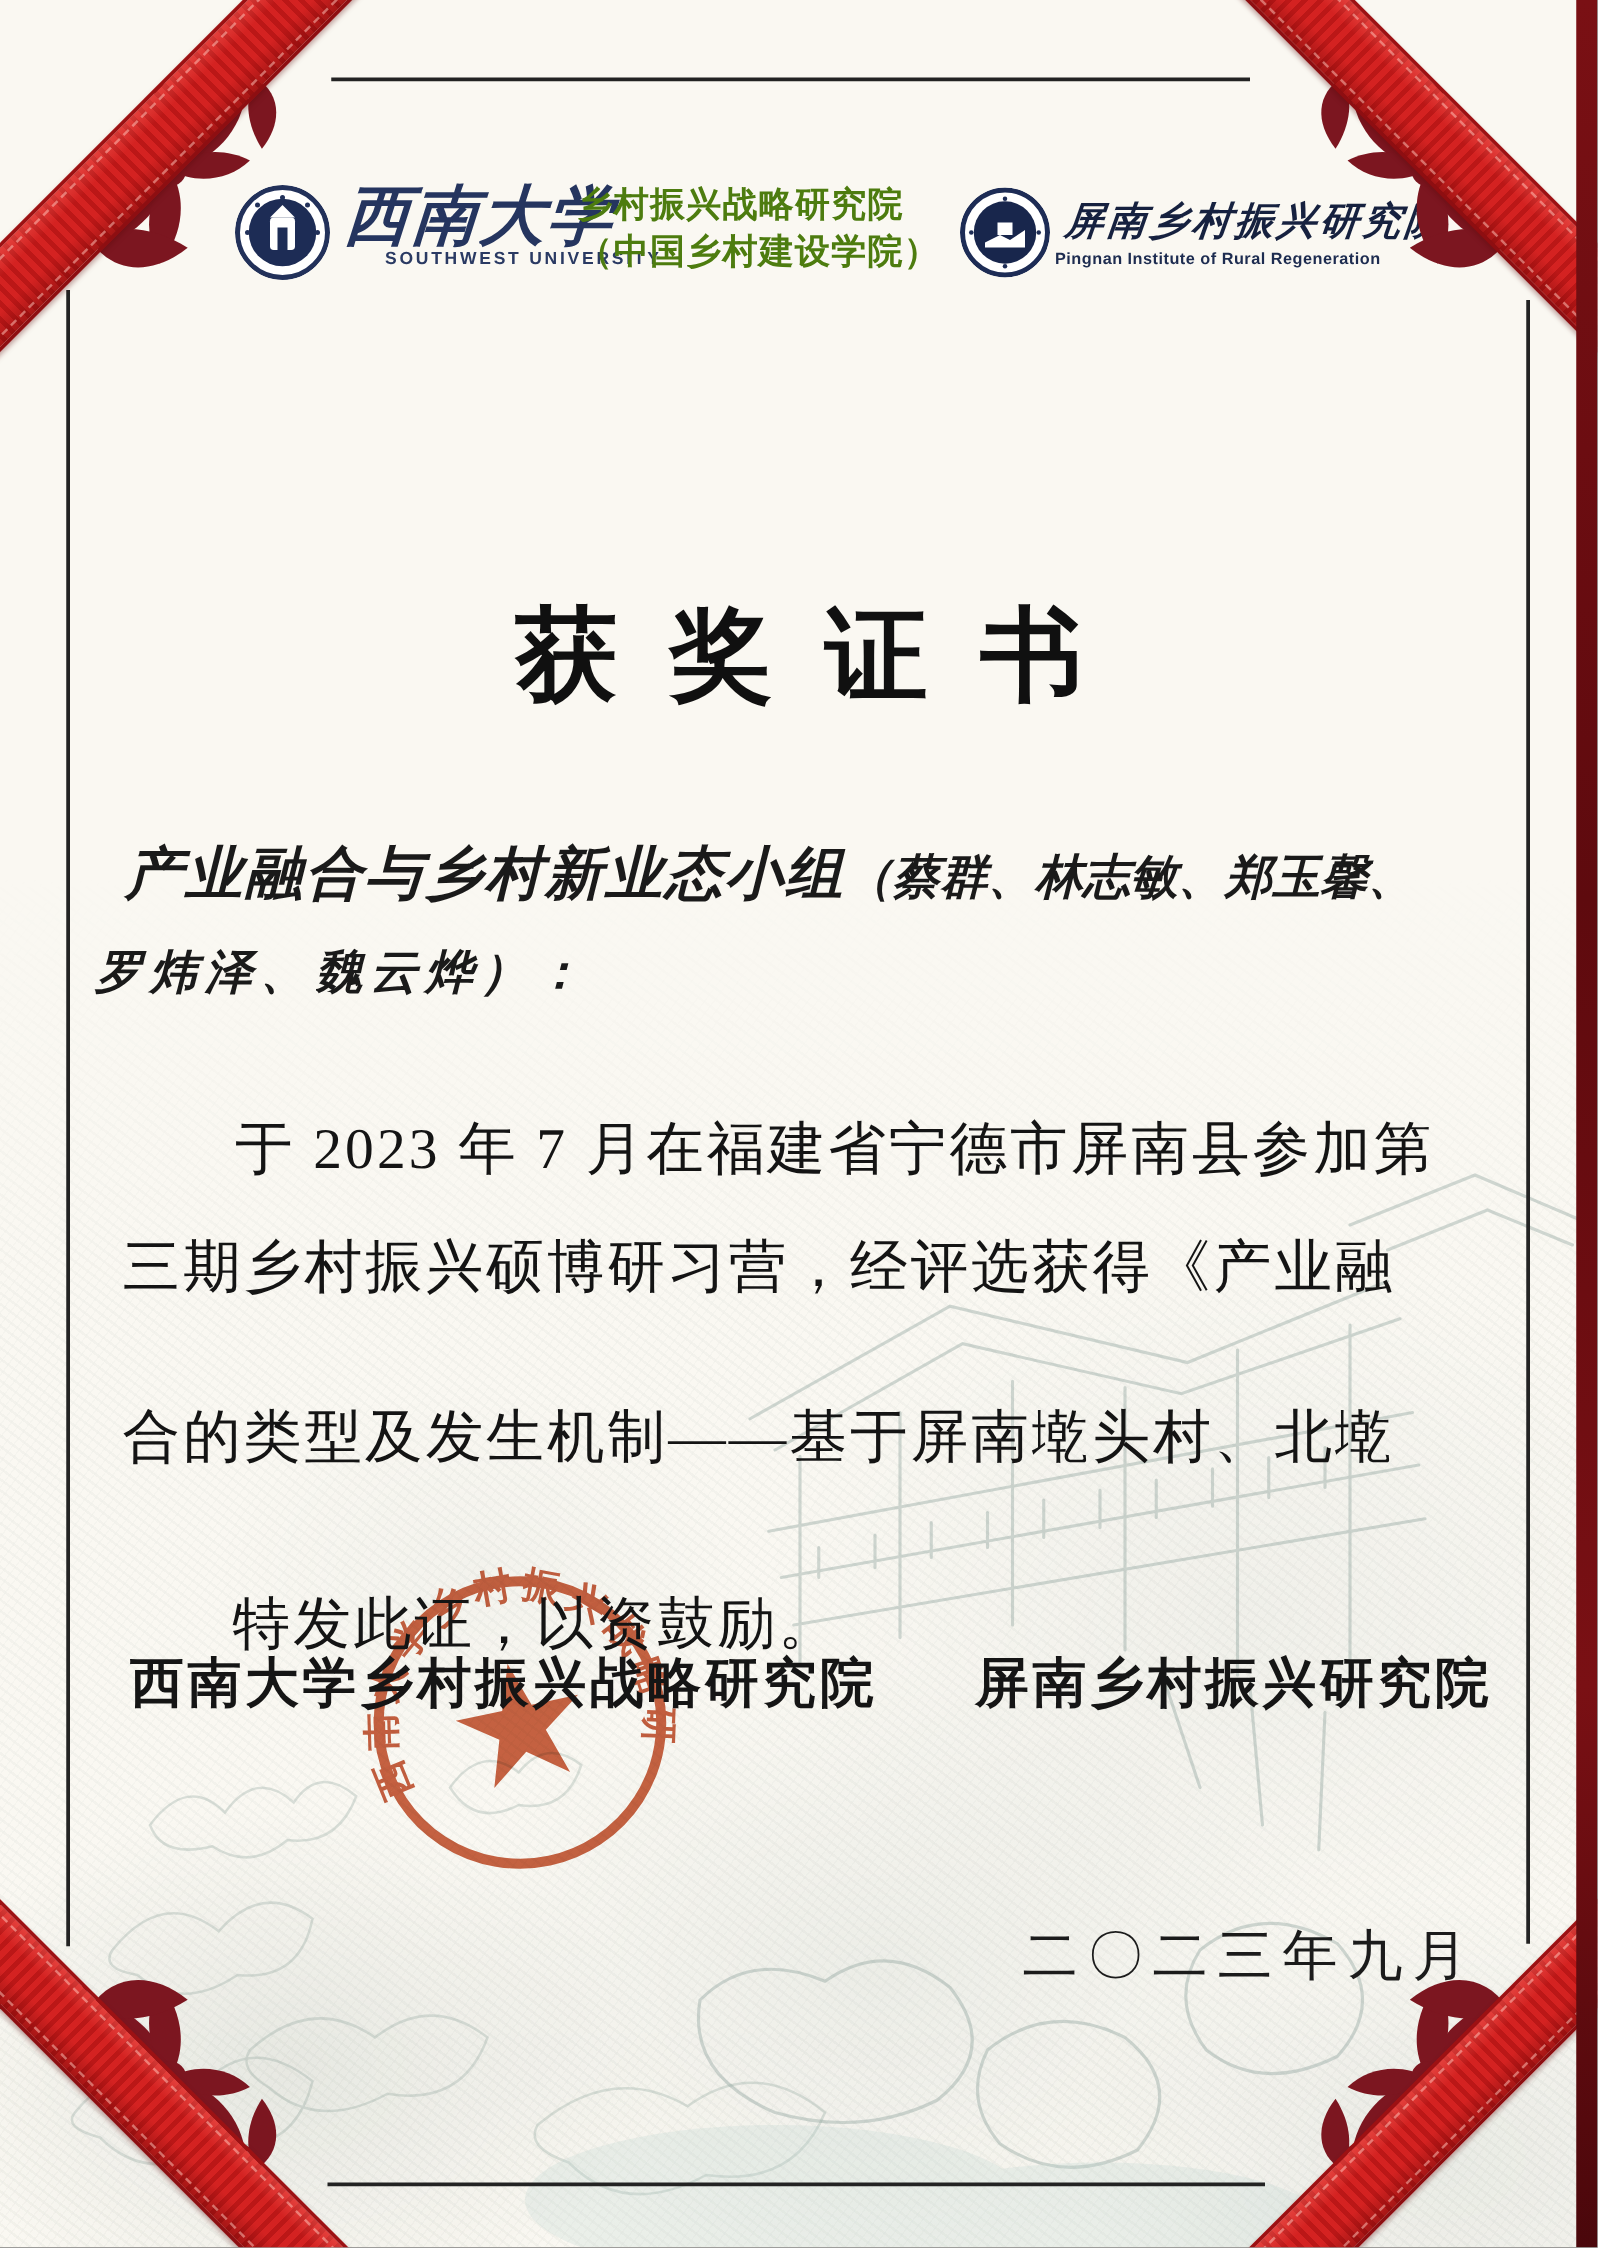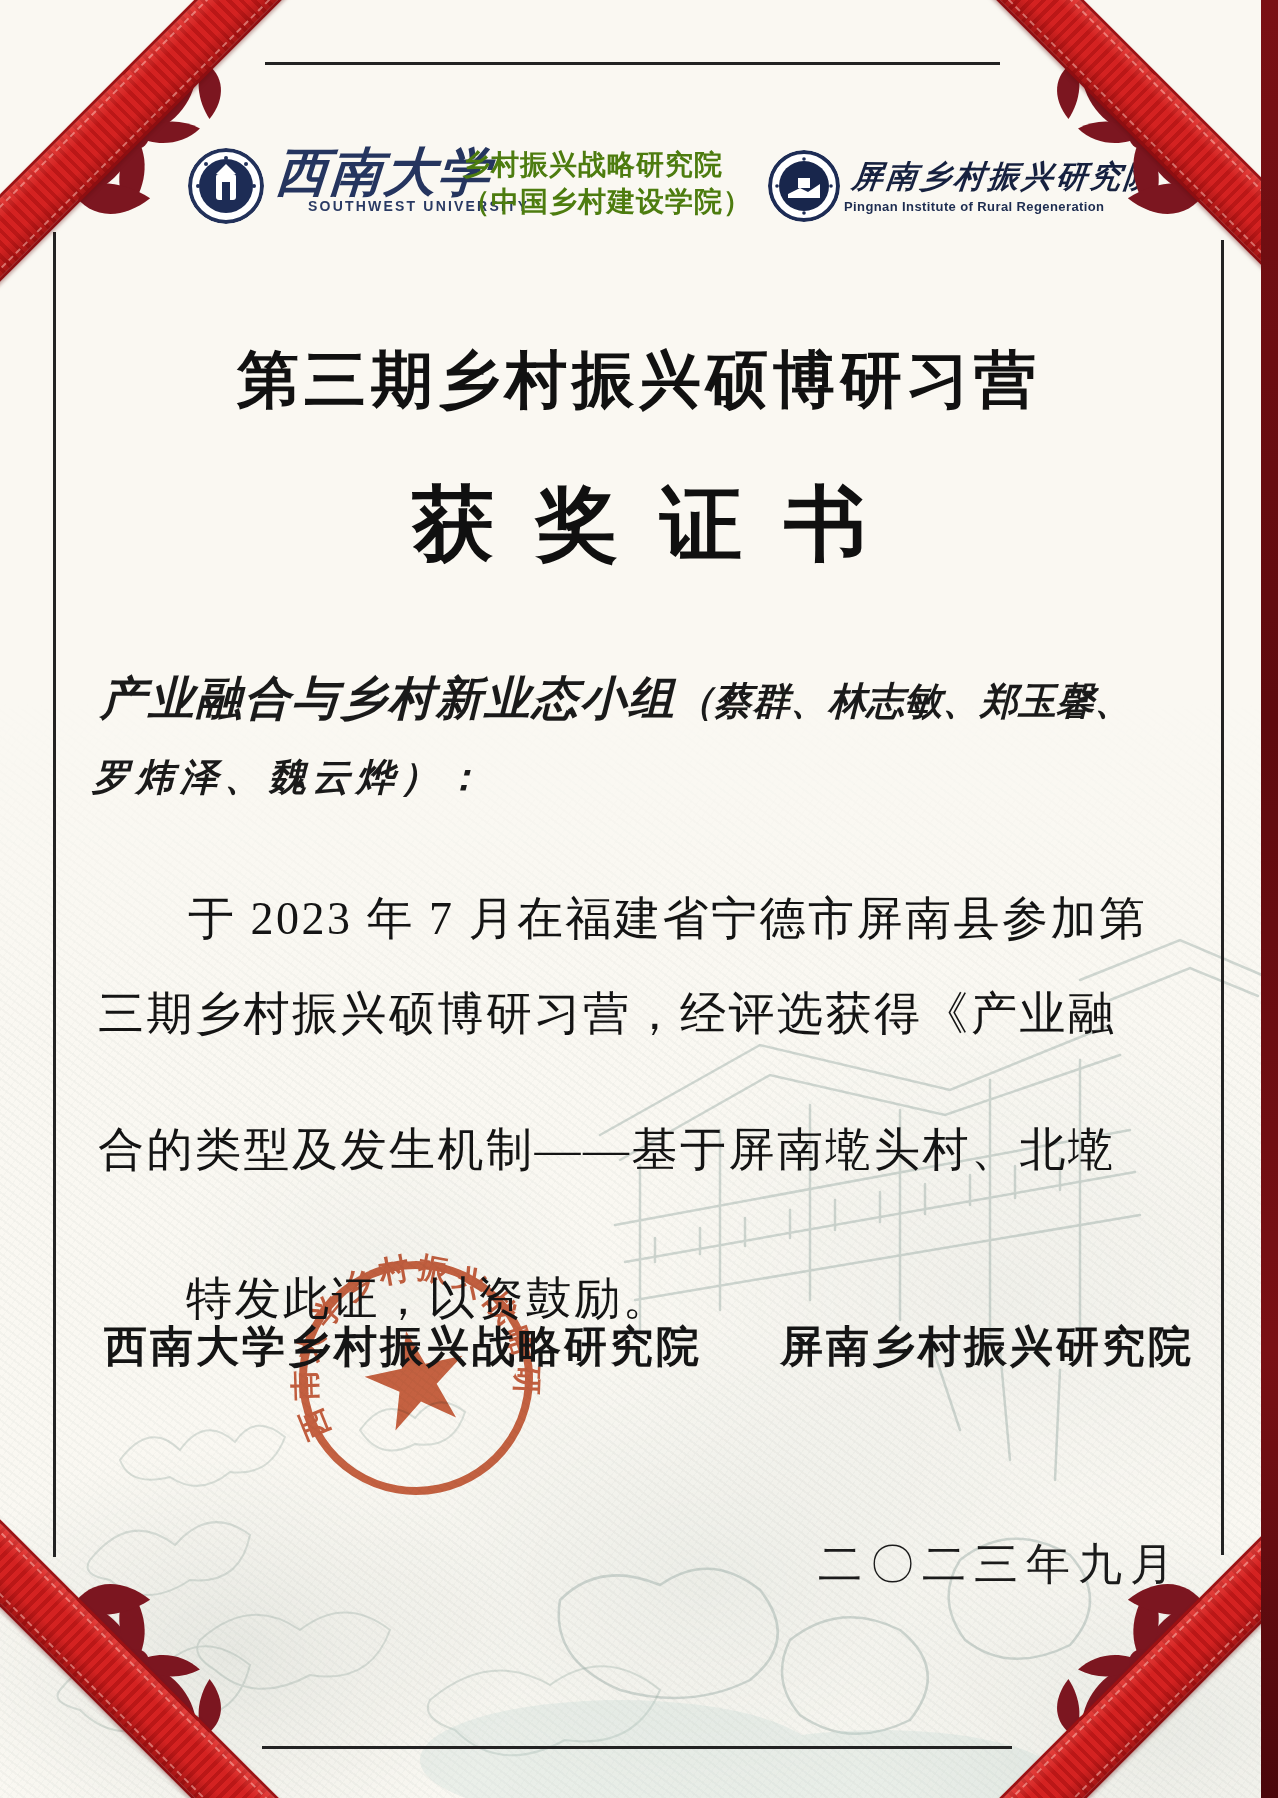--- a/index.html
+++ b/index.html
@@ -70,21 +70,21 @@
     font-family:"Liberation Sans","DejaVu Sans",sans-serif;}
   
   .main-title{position:absolute;left:0;top:338px;width:100%;text-align:center;z-index:4;
     font-size:62px;font-weight:bold;letter-spacing:5px;color:#111;}
   .award-title{position:absolute;left:0;top:470px;width:100%;text-align:center;z-index:4;
     font-size:82px;font-weight:bold;letter-spacing:42px;text-indent:42px;color:#101010;}
   
   .recipient1{position:absolute;left:100px;top:668px;z-index:4;white-space:nowrap;}
   .recipient1 .grp{font-size:46px;font-weight:bold;font-style:italic;letter-spacing:2px;}
   .recipient1 .nms{font-size:38px;font-weight:bold;font-style:italic;}
-  .recipient2{position:absolute;left:92px;top:752px;z-index:4;
+  .recipient2{position:absolute;left:76px;top:752px;z-index:4;
     font-size:38px;font-weight:bold;font-style:italic;letter-spacing:6px;}
   
   .body-line{position:absolute;left:98px;width:1096px;z-index:4;
     font-size:46px;letter-spacing:2.5px;color:#141414;white-space:nowrap;}
   .bl1{top:888px;padding-left:90px;}
   .bl2{top:983px;}
   .bl3{top:1119px;}
   .bl4{top:1173px;}
   .bl5{top:1268px;padding-left:88px;}
   .award-strong{font-weight:bold;letter-spacing:1px;}
@@ -213,21 +213,20 @@
     <path d="M20,44 L32,38 L40,42 L52,34 L52,48 L20,48 Z" fill="#ffffff"></path>
     <rect x="30" y="28" width="12" height="10" fill="#ffffff"></rect>
     <circle cx="36" cy="9" r="1.8" fill="#1d2c55"></circle>
       <circle cx="36" cy="63" r="1.8" fill="#1d2c55"></circle>
     <circle cx="9" cy="36" r="1.8" fill="#1d2c55"></circle>
       <circle cx="63" cy="36" r="1.8" fill="#1d2c55"></circle>
   </svg>
   <div class="hdr pn-cn">屏南乡村振兴研究院</div>
   <div class="hdr pn-en">Pingnan Institute of Rural Regeneration</div>
 
-  <div class="main-title">第三期乡村振兴硕博研习营</div>
   <div class="award-title">获奖证书</div>
 
   <div class="recipient1">
     <span class="grp">产业融合与乡村新业态小组</span><span class="nms">（蔡群、林志敏、郑玉馨、</span>
   </div>
   <div class="recipient2">罗炜泽、魏云烨）：</div>
 
   <div class="body-line bl1">于 2023 年 7 月在福建省宁德市屏南县参加第</div>
   <div class="body-line bl2">三期乡村振兴硕博研习营，经评选获得《产业融</div>
   <div class="body-line bl3">合的类型及发生机制——基于屏南墘头村、北墘</div>

